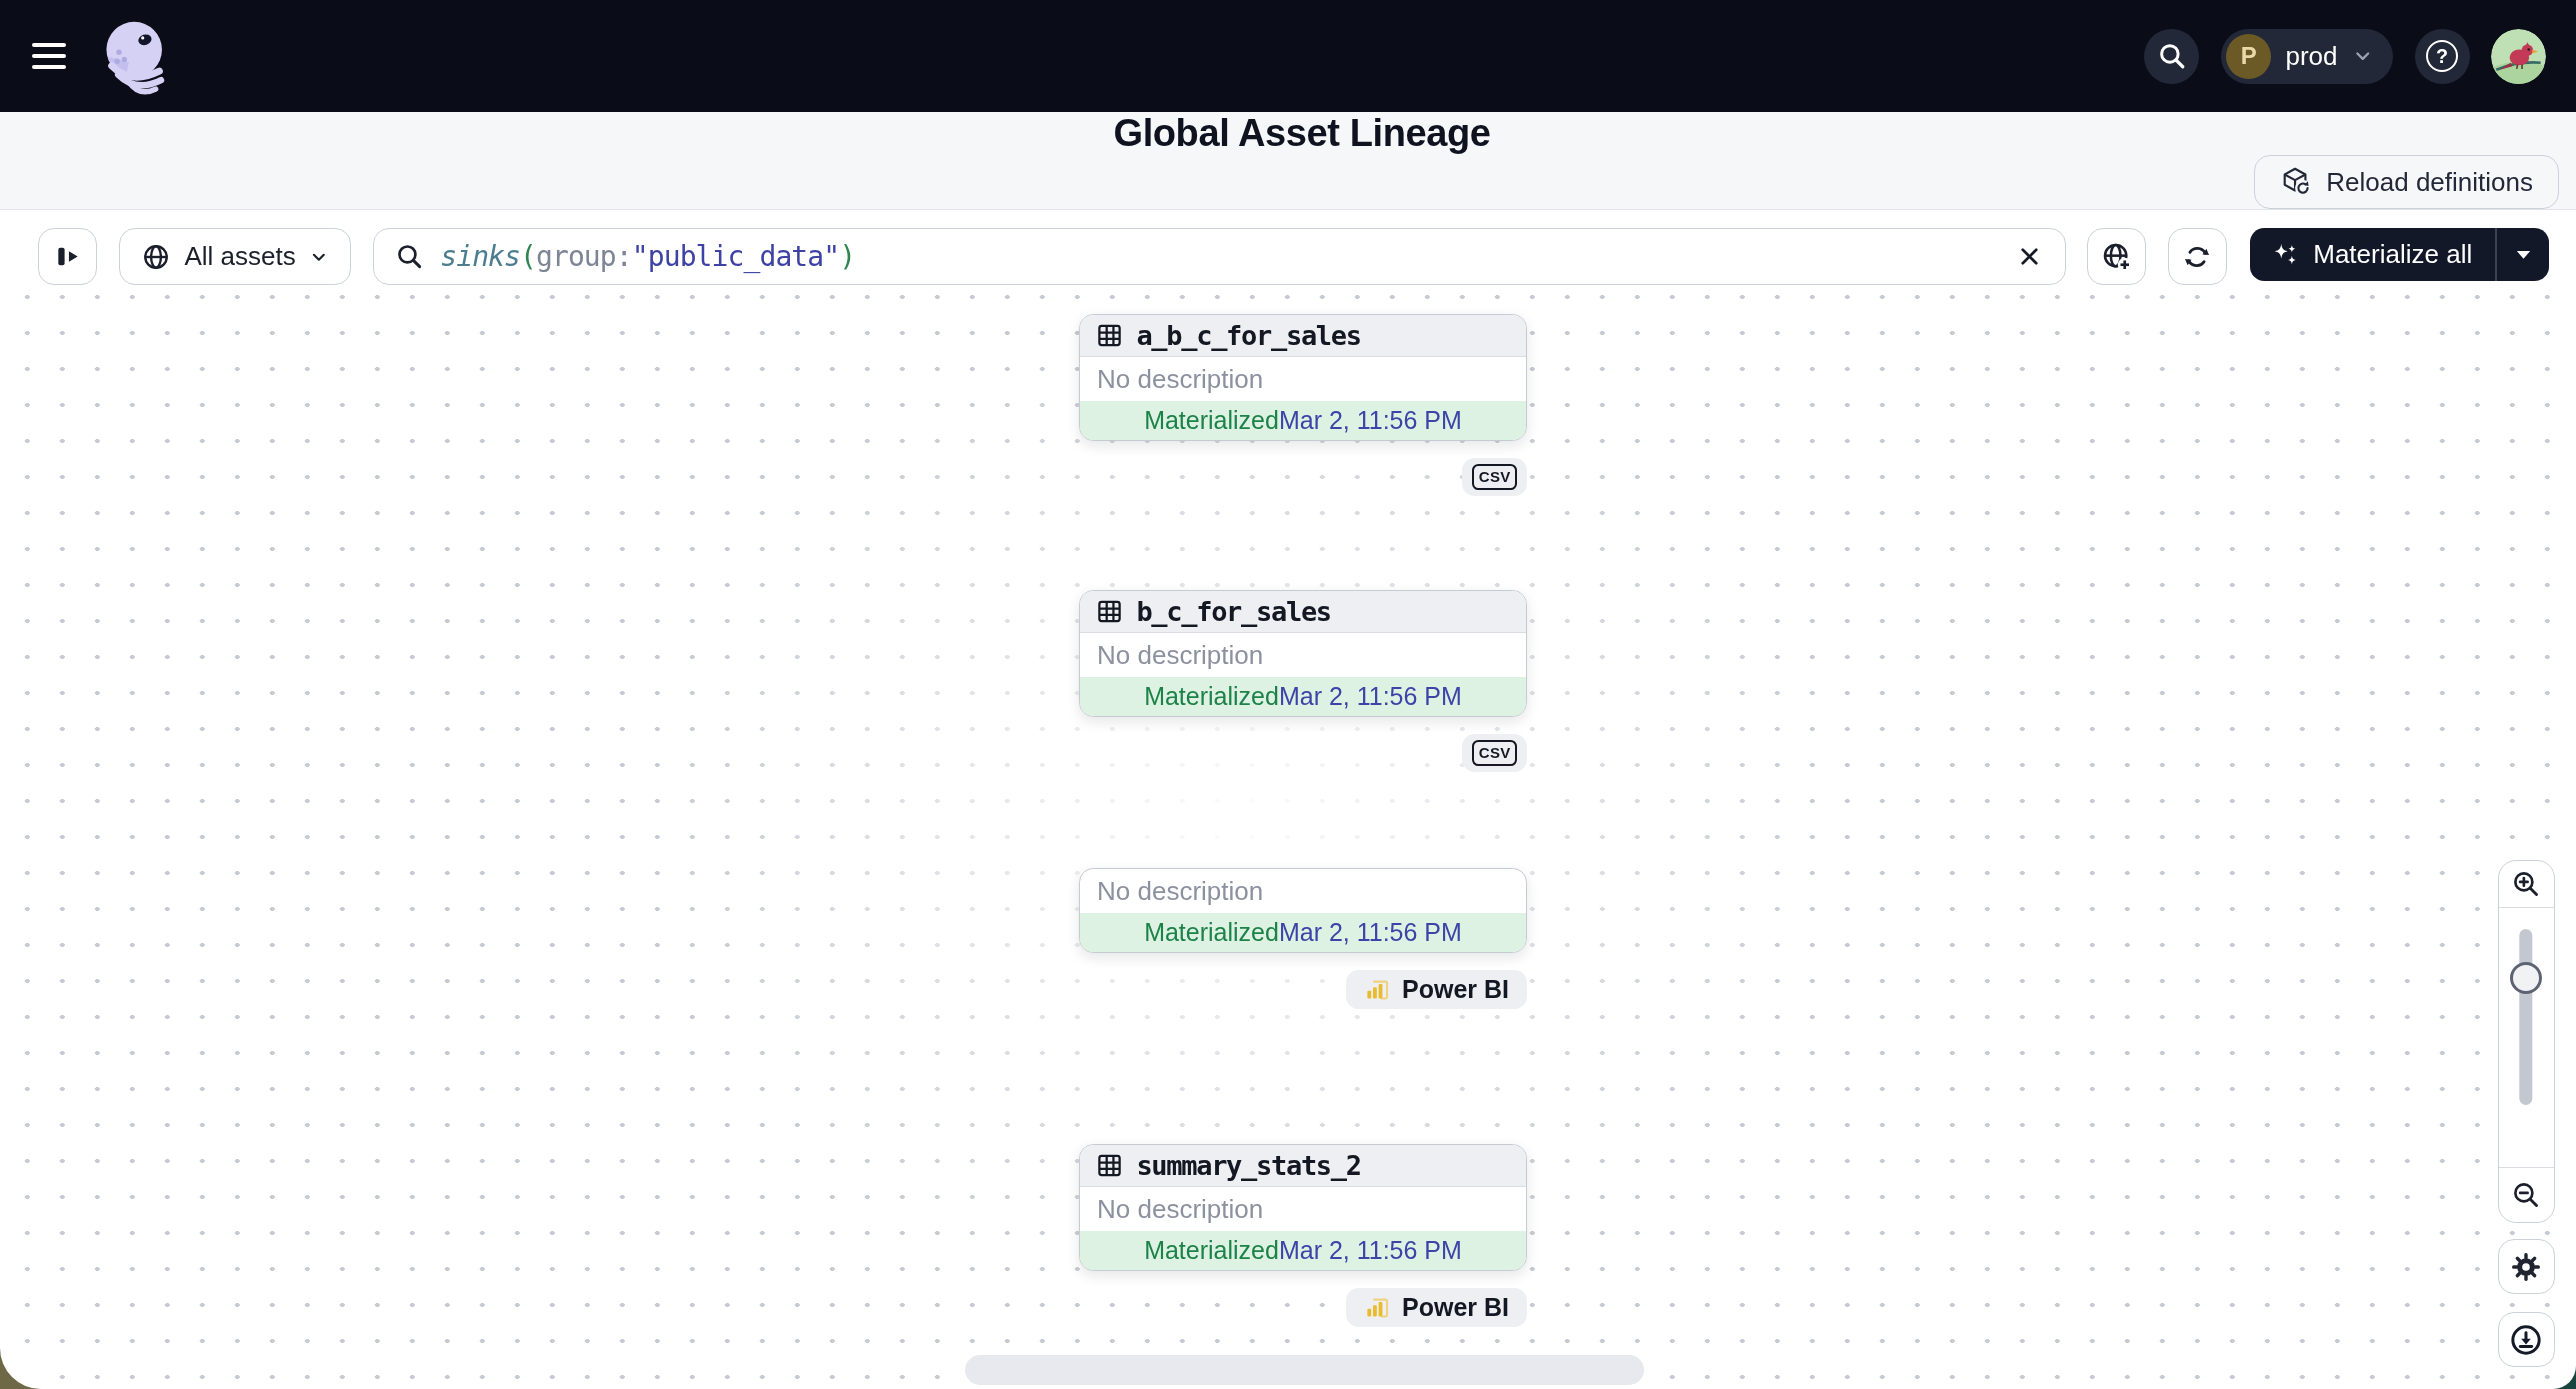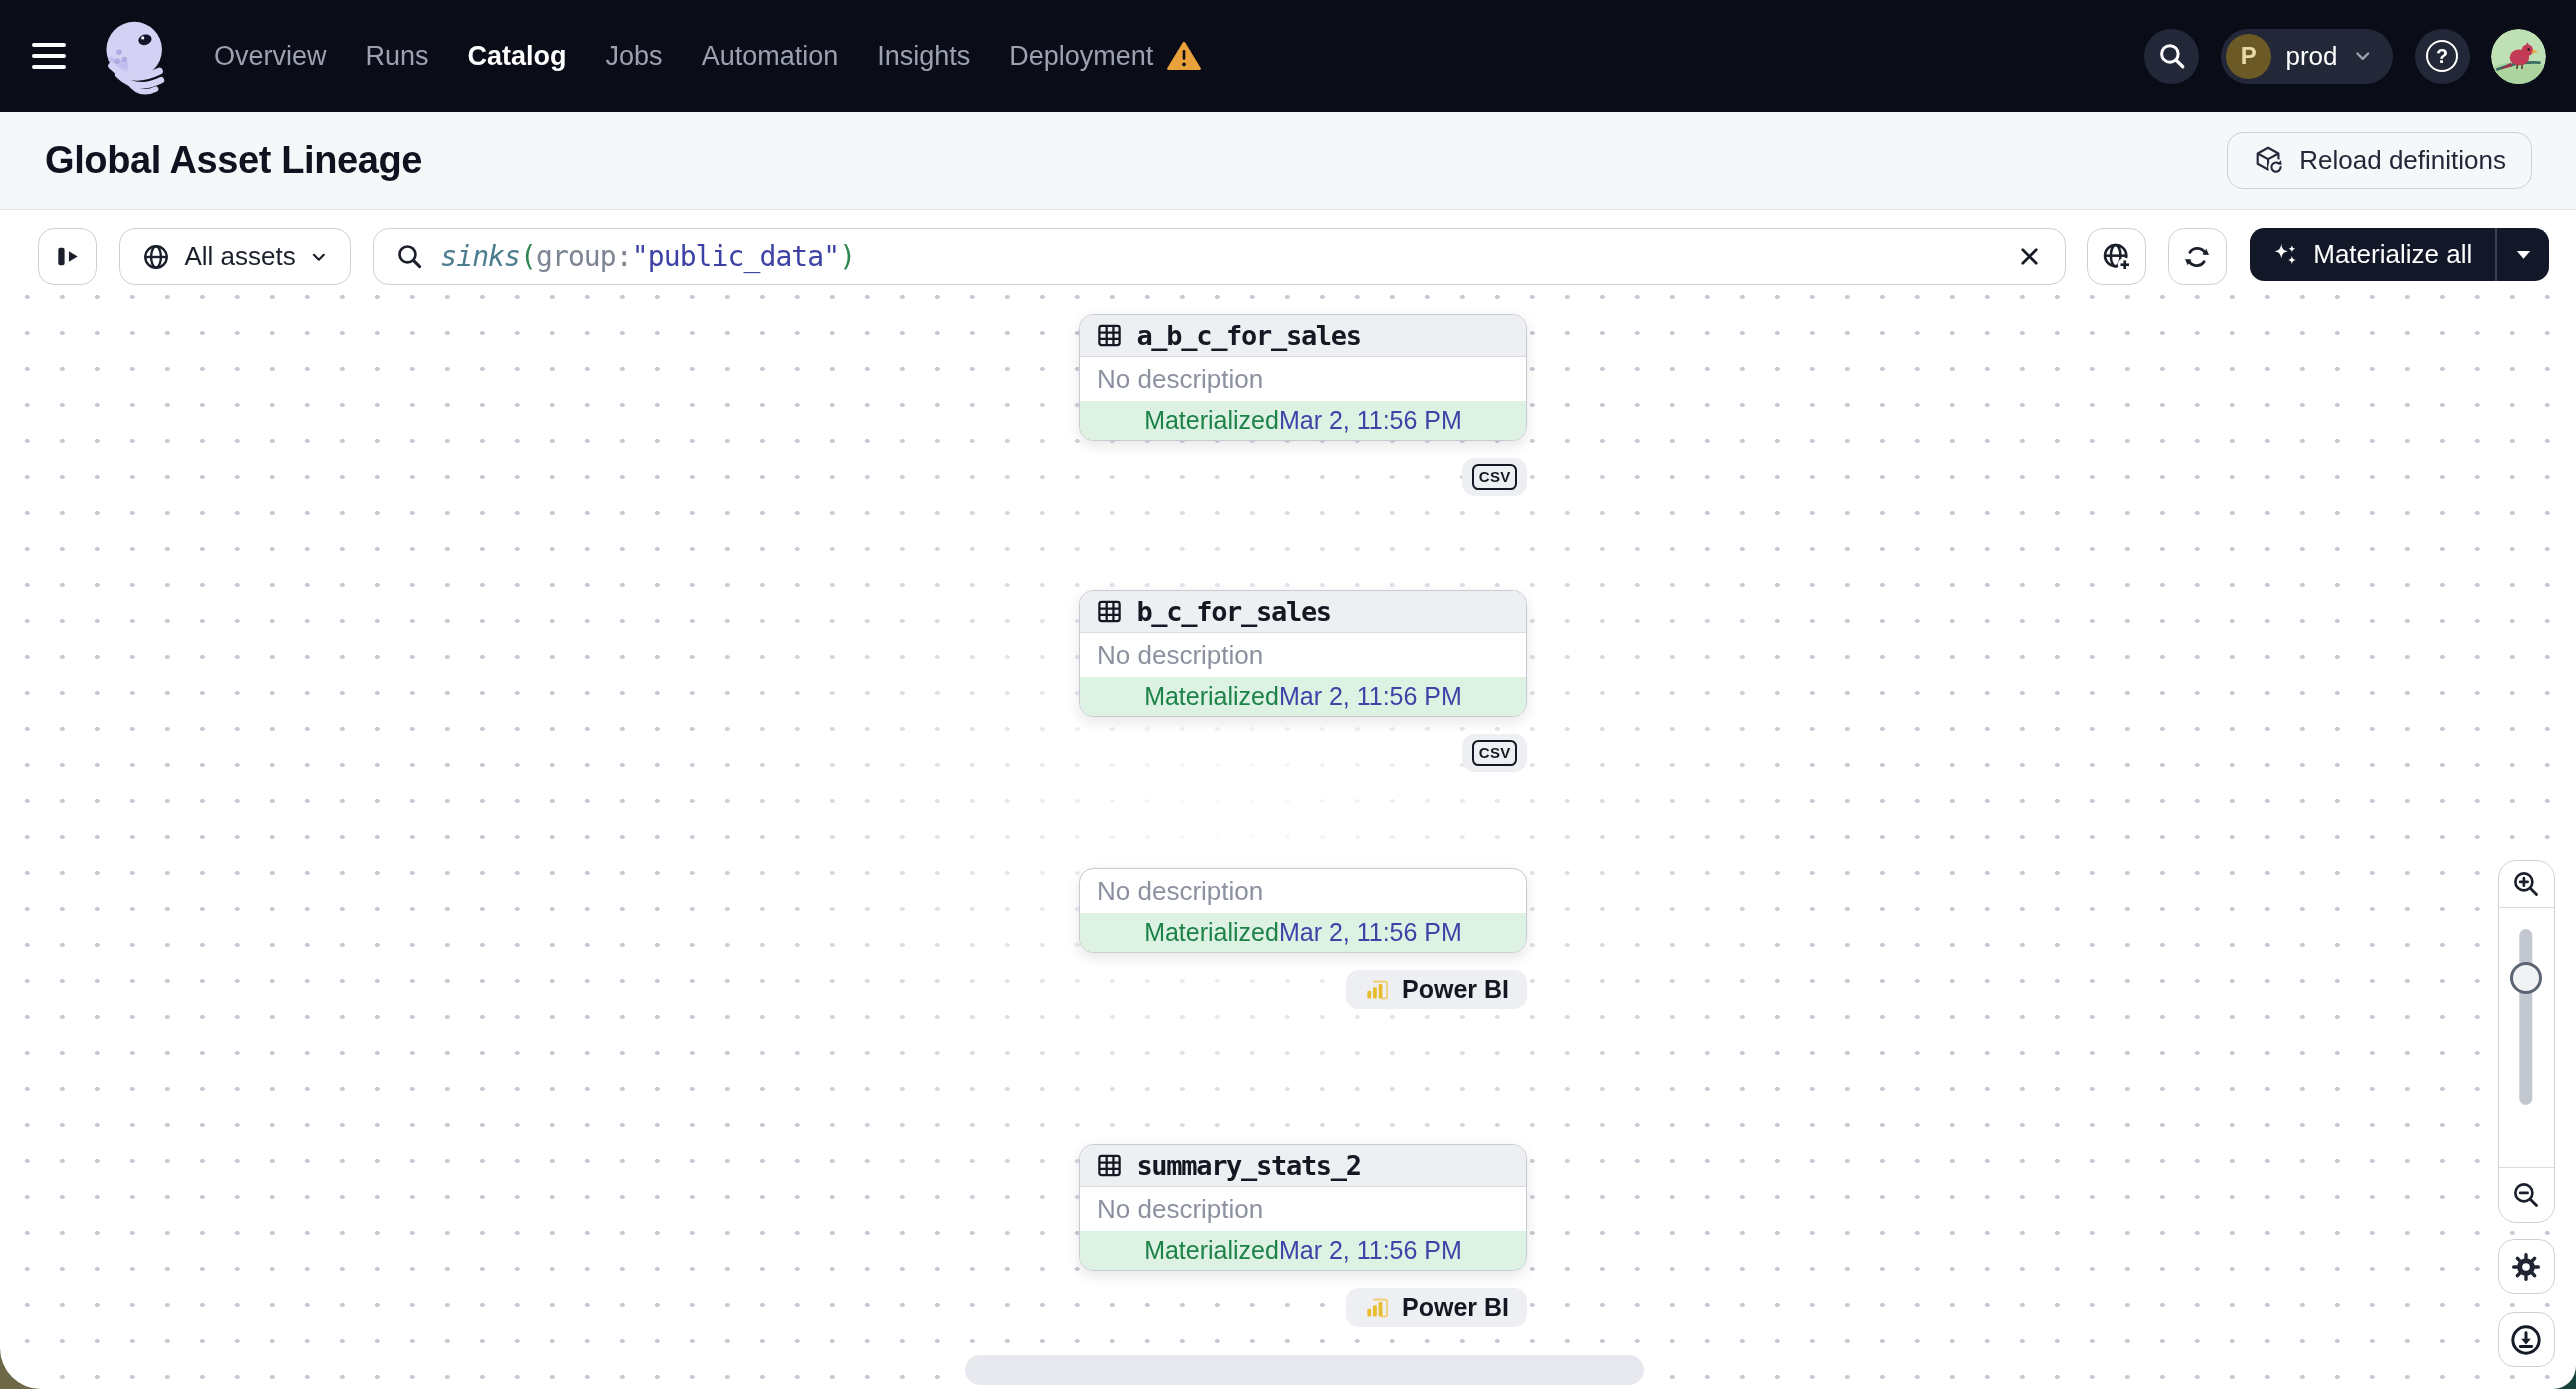--- a/index.html
+++ b/index.html
@@ -18,21 +18,21 @@
   .nav-right { margin-left:auto; display:flex; align-items:center; gap:21.5px; }
   .icon-circle { width:55px; height:55px; border-radius:50%; background:var(--nav-chip-bg); display:flex; align-items:center; justify-content:center; border:none; cursor:pointer; }
   .env-pill { height:55px; border-radius:29px; background:var(--nav-chip-bg); display:flex; align-items:center; gap:14.3px; padding:0 19.7px 0 5.4px; border:none; cursor:pointer; }
   .env-avatar { width:45px; height:45px; border-radius:50%; background:var(--prod-avatar-bg); color:#ead9a8; font-size:24px; font-weight:700; display:flex; align-items:center; justify-content:center; }
   .env-label { color:#fff; font-size:26px; font-weight:500; }
   .help-glyph { width:32px; height:32px; border:2.3px solid #fff; border-radius:50%; display:flex; align-items:center; justify-content:center; color:#fff; font-size:19.7px; font-weight:700; }
   .help-glyph::after { content:"?"; }
   .user-avatar { width:55px; height:55px; border-radius:50%; overflow:hidden; cursor:pointer; border:none; padding:0; background:none; }
 
   
-  .pageheader { height:98px; background:var(--page-bg); border-bottom:1.8px solid #e2e4e9; display:flex; align-items:center; padding:0 44px 0 45px; }
+  .pageheader { height:98px; background:var(--page-bg); border-bottom:1.8px solid #e2e4e9; display:flex; align-items:center; padding:0 17px 0 45px;flex-direction:column; }
   .page-title { font-size:38px; font-weight:600; color:#0f1320; letter-spacing:-0.4px; }
   .reload-btn { margin-left:auto; height:57px; display:flex; align-items:center; gap:14.3px; padding:0 25px; border:1.8px solid var(--border); border-radius:16px; background:transparent; font-size:26px; color:#232838; font-weight:500; cursor:pointer; font-family:inherit; }
 
   
   .main { position:relative; height:1179px; background:#fff; }
   .toolbar { position:absolute; top:18px; left:38px; right:27px; height:57px; display:flex; gap:21.5px; z-index:6; }
   .tb-btn { height:57px; background:#fff; border:1.8px solid var(--border); border-radius:16px; display:flex; align-items:center; justify-content:center; cursor:pointer; font-family:inherit; }
   .sq { width:59px; }
   .scope-btn { padding:0 21.5px; gap:13.4px; font-size:26px; color:var(--text-dark); font-weight:500; }
   .searchbox { flex:1; height:57px; background:#fff; border:1.8px solid var(--border); border-radius:16px; display:flex; align-items:center; padding:0 21.5px; gap:16px; }
@@ -102,36 +102,20 @@
       <ellipse cx="58" cy="31" rx="7.5" ry="5.8" fill="#12142a" transform="rotate(-18 58 31)"></ellipse>
       <circle cx="55.5" cy="29" r="1.8" fill="#fff"></circle>
       <circle cx="29" cy="45" r="3" fill="#aeaae2"></circle>
       <circle cx="35" cy="53" r="3" fill="#aeaae2"></circle>
       <circle cx="27" cy="55" r="3" fill="#aeaae2"></circle>
       <path d="M21 60 Q 42 82 74 66" stroke="#d4d1f4" stroke-width="8" fill="none" stroke-linecap="round"></path>
       <path d="M28 70 Q 48 90 76 76" stroke="#d4d1f4" stroke-width="7" fill="none" stroke-linecap="round"></path>
       <path d="M40 78 Q 52 95 70 86" stroke="#d4d1f4" stroke-width="6" fill="none" stroke-linecap="round"></path>
     </svg>
   </div>
-  <div class="navlinks">
-    <a class="navlink">Overview</a>
-    <a class="navlink">Runs</a>
-    <a class="navlink active">Catalog</a>
-    <a class="navlink">Jobs</a>
-    <a class="navlink">Automation</a>
-    <a class="navlink">Insights</a>
-    <a class="navlink">
-      <span>Deployment</span>
-      <svg width="34" height="30" viewBox="0 0 36 32">
-        <path d="M18 2.5 L34.5 29.5 H1.5 Z" fill="#e9a23b" stroke="#e9a23b" stroke-width="3" stroke-linejoin="round"></path>
-        <rect x="16.6" y="9.5" width="2.8" height="10.5" rx="1.4" fill="#0a0c18"></rect>
-        <circle cx="18" cy="24.8" r="2" fill="#0a0c18"></circle>
-      </svg>
-    </a>
-  </div>
   <div class="nav-right">
     <button class="icon-circle">
       <svg width="30" height="30" viewBox="0 0 24 24">
         <circle cx="10.3" cy="10.3" r="6.6" stroke="#fff" stroke-width="2.4" fill="none"></circle>
         <line x1="15.2" y1="15.2" x2="20.6" y2="20.6" stroke="#fff" stroke-width="2.6" stroke-linecap="round"></line>
       </svg>
     </button>
     <button class="env-pill">
       <span class="env-avatar">P</span>
       <span class="env-label">prod</span>

